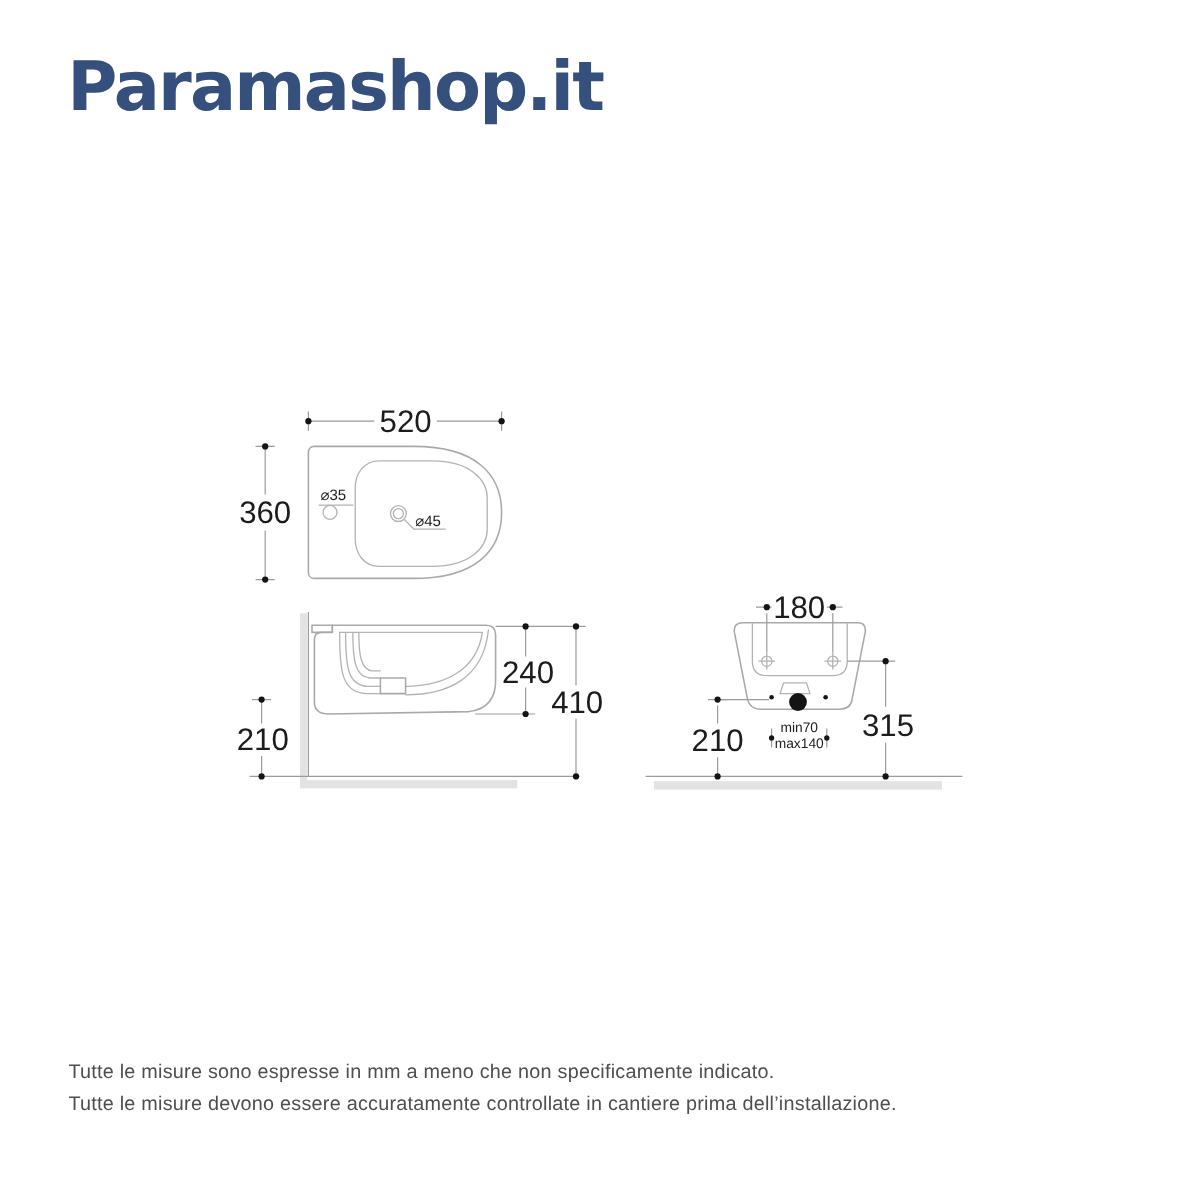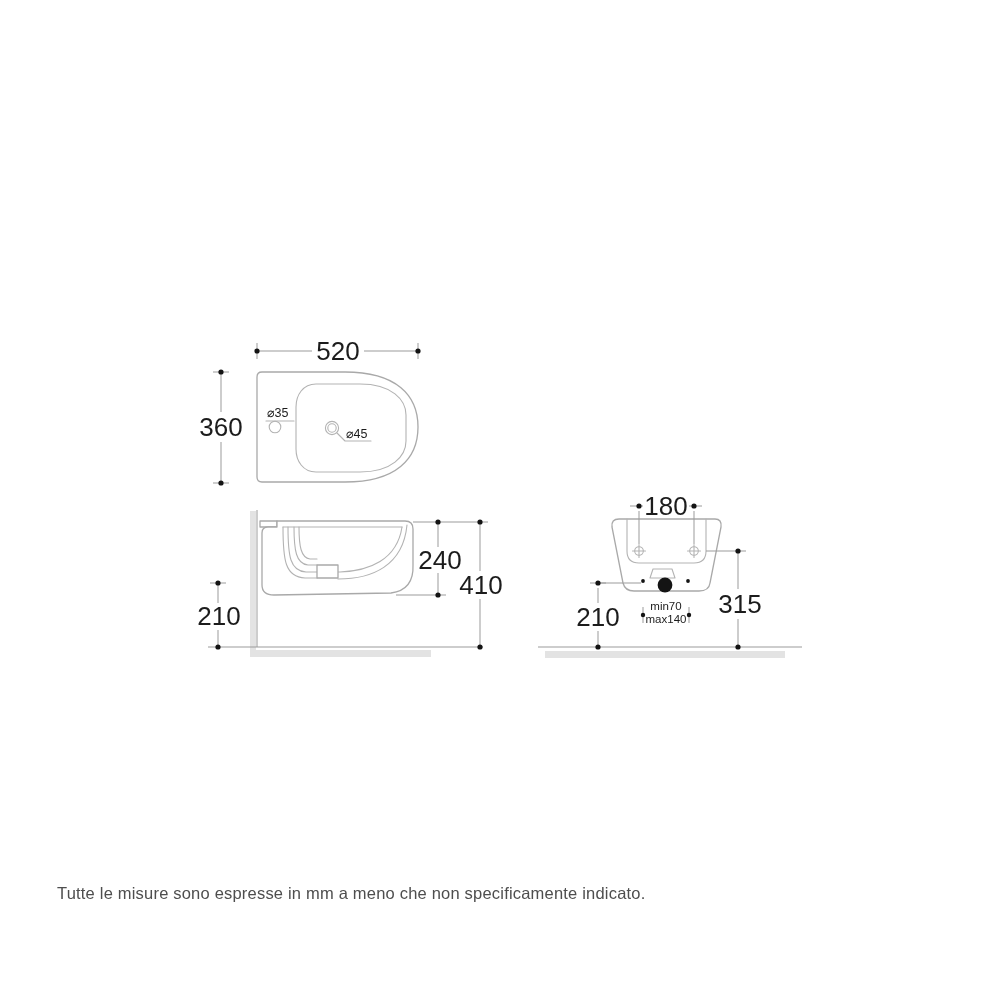--- a/index.html
+++ b/index.html
@@ -18,20 +18,21 @@
   .dot{fill:#141414;}
   .dim{font-family:"Liberation Sans",sans-serif;font-size:26px;fill:#1c1c1c;text-anchor:middle;}
   .dim-sm{font-family:"Liberation Sans",sans-serif;font-size:12.5px;fill:#1c1c1c;text-anchor:start;}
   .dim-xs{font-family:"Liberation Sans",sans-serif;font-size:11.5px;fill:#1c1c1c;text-anchor:middle;}
 </style>
 </head>
 <body>
 
 <div class="page">
 
+  <div class="logo">Paramashop.it</div>
 
   <svg class="drawing" viewBox="0 0 1000 1000" xmlns="http://www.w3.org/2000/svg">
 
     <g>
 
       <path class="dimline" d="M257,343 V359 M418,343 V359"></path>
       <path class="dimline" d="M257,351 H312 M364,351 H418"></path>
       <circle class="dot" cx="257" cy="351" r="2.6"></circle>
       <circle class="dot" cx="418" cy="351" r="2.6"></circle>
       <text class="dim" x="338" y="360">520</text>
@@ -134,15 +135,16 @@
 
       <path class="dimline" d="M738,551 V589 M738,619 V647"></path>
       <circle class="dot" cx="738" cy="551" r="2.6"></circle>
       <circle class="dot" cx="738" cy="647" r="2.6"></circle>
       <text class="dim" x="740" y="613">315</text>
     </g>
   </svg>
 
   <div class="footer">
     <div>Tutte le misure sono espresse in mm a meno che non specificamente indicato.</div>
+    <div>Tutte le misure devono essere accuratamente controllate in cantiere prima dell’installazione.</div>
   </div>
 
 </div>
 
 </body></html>

